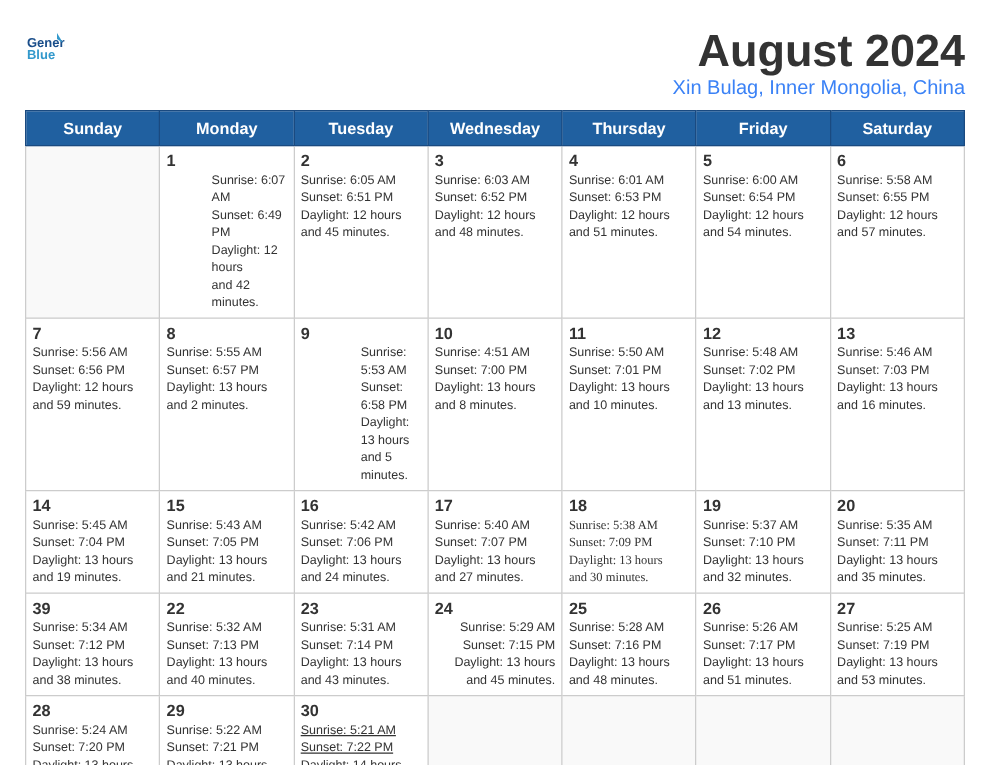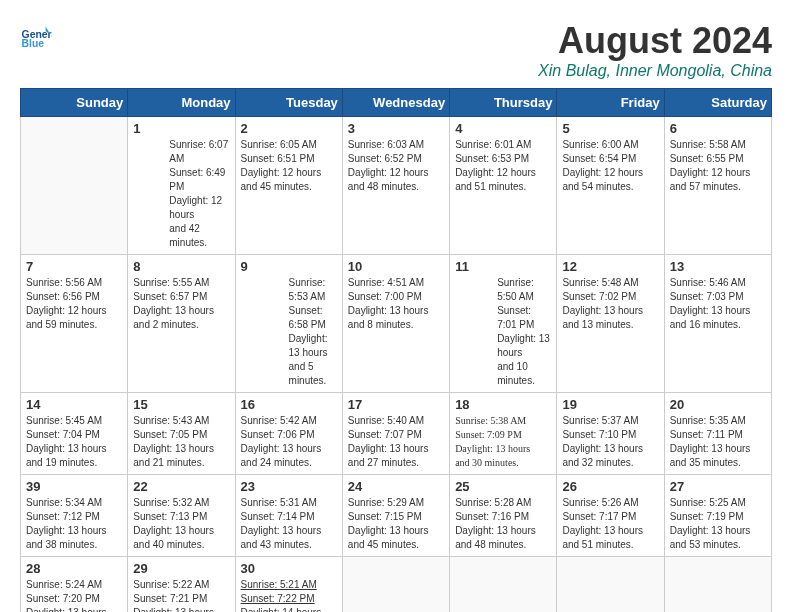--- a/index.html
+++ b/index.html
@@ -31,35 +31,34 @@
     .title-block {
       text-align: right;
     }
     .calendar-title {
       font-size: 36px;
       font-weight: bold;
       color: #333;
     }
     .calendar-subtitle {
       font-size: 16px;
-      color: #0f766e;
-      font-style: italic;
+      color: #3b82f6;
     }
     table {
       width: 100%;
       border-collapse: collapse;
       margin-top: 8px;
     }
     thead tr th {
       background: #2060a0;
       color: #fff;
       font-size: 13px;
       font-weight: bold;
       padding: 6px 4px;
-      text-align: right;
+      text-align: center;
       border: 1px solid #1a4a80;
     }
     tbody tr td {
       vertical-align: top;
       border: 1px solid #ccc;
       padding: 4px 5px;
       min-height: 80px;
       height: 80px;
       font-size: 10.5px;
       color: #333;
@@ -181,21 +180,21 @@
         </td>
         <td>
           <span class="day-number">10</span>
           <div class="day-info" style="white-space: pre-line;">Sunrise: 4:51 AM
 Sunset: 7:00 PM
 Daylight: 13 hours
 and 8 minutes.</div>
         </td>
         <td>
           <span class="day-number">11</span>
-          <div class="day-info" style="white-space: pre-line; margin-left: 42px;">Sunrise: 5:50 AM
+          <div class="day-info" style="white-space: pre-line;">Sunrise: 5:50 AM
 Sunset: 7:01 PM
 Daylight: 13 hours
 and 10 minutes.</div>
         </td>
         <td>
           <span class="day-number">12</span>
           <div class="day-info" style="white-space: pre-line;">Sunrise: 5:48 AM
 Sunset: 7:02 PM
 Daylight: 13 hours
 and 13 minutes.</div>
@@ -276,21 +275,21 @@
         </td>
         <td>
           <span class="day-number">23</span>
           <div class="day-info" style="white-space: pre-line;">Sunrise: 5:31 AM
 Sunset: 7:14 PM
 Daylight: 13 hours
 and 43 minutes.</div>
         </td>
         <td>
           <span class="day-number">24</span>
-          <div class="day-info" style="white-space: pre-line;">Sunrise: 5:29 AM
+          <div class="day-info" style="white-space: pre-line; text-align: right;">Sunrise: 5:29 AM
 Sunset: 7:15 PM
 Daylight: 13 hours
 and 45 minutes.</div>
         </td>
         <td>
           <span class="day-number">25</span>
           <div class="day-info" style="white-space: pre-line;">Sunrise: 5:28 AM
 Sunset: 7:16 PM
 Daylight: 13 hours
 and 48 minutes.</div>

